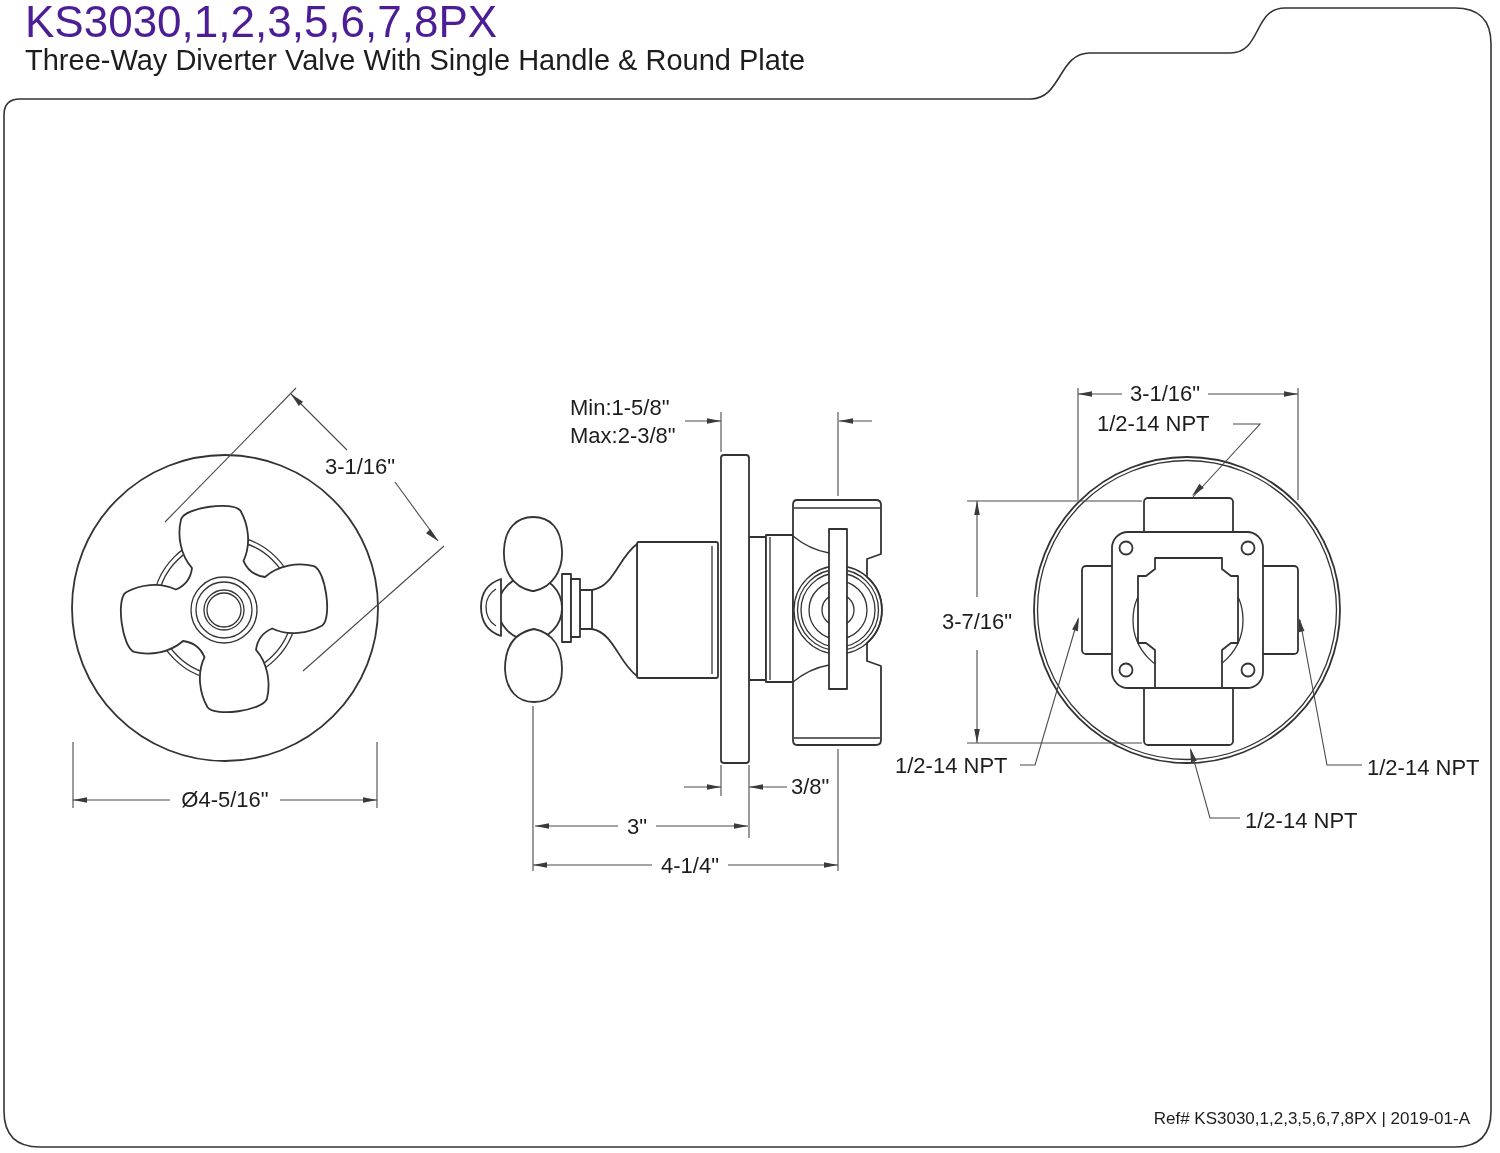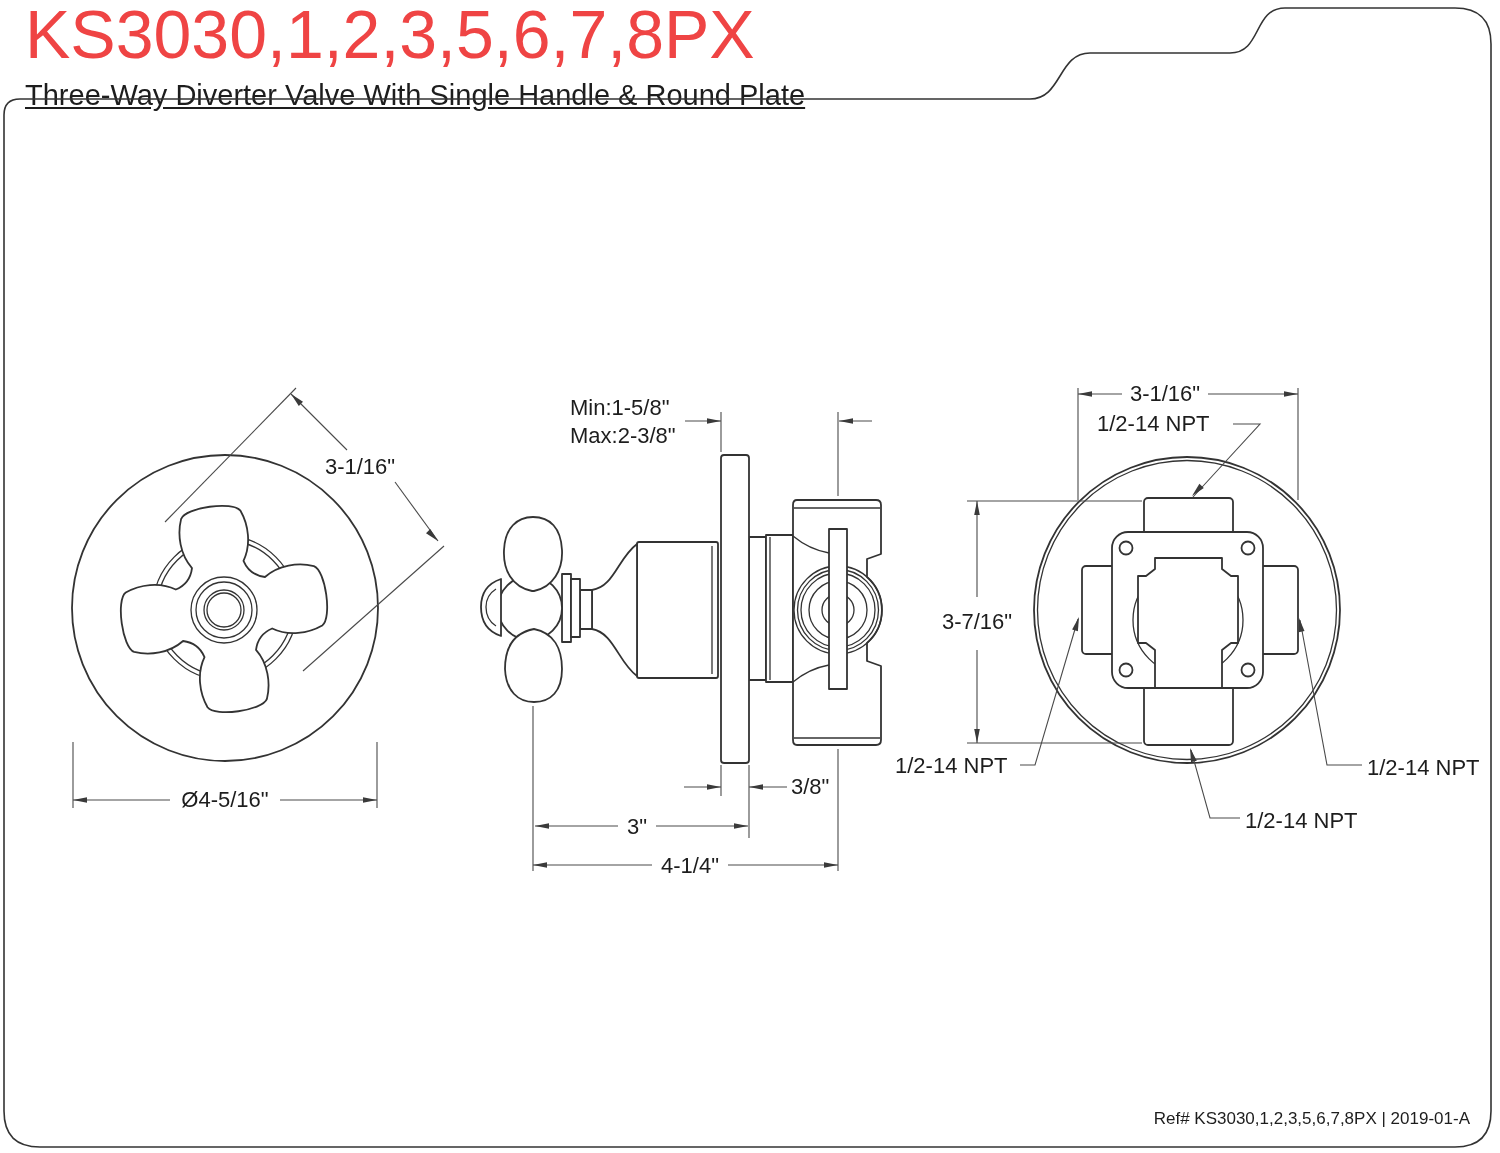--- a/index.html
+++ b/index.html
@@ -1,22 +1,22 @@
 <!DOCTYPE html>
 <html><head>
 <meta charset="utf-8">
 <style>
   html,body{margin:0;padding:0;background:#ffffff;}
   .page{
     position:relative;width:1500px;height:1153px;background:#fff;overflow:hidden;
     font-family:"Liberation Sans", sans-serif;color:#222;
   }
   .title-block{position:absolute;left:25px;top:0;}
-  .title{font-size:68px;line-height:1.0;letter-spacing:0px;color:#ef4444;white-space:nowrap;}
-  .subtitle{font-size:29px;margin-top:11px;color:#1d1d1d;white-space:nowrap;text-decoration:underline;}
+  .title{font-size:44px;line-height:1.0;letter-spacing:0px;color:#4c1d95;white-space:nowrap;}
+  .subtitle{font-size:29px;margin-top:0;color:#1d1d1d;white-space:nowrap;}
   svg{position:absolute;left:0;top:0;}
   svg text{font-family:"Liberation Sans", sans-serif;fill:#1d1d1d;}
   .ol{fill:#ffffff;stroke:#333333;stroke-width:1.8;stroke-linejoin:round;}
   .nf{fill:none;stroke:#333333;stroke-width:1.6;}
   .dl{fill:none;stroke:#333333;stroke-width:1.3;}
   .dim{fill:none;stroke:#4a4a4a;stroke-width:1.1;}
   .ah{fill:#3a3a3a;stroke:none;}
   .lbl{font-size:22px;}
   .ref{font-size:17px;}
 </style>

